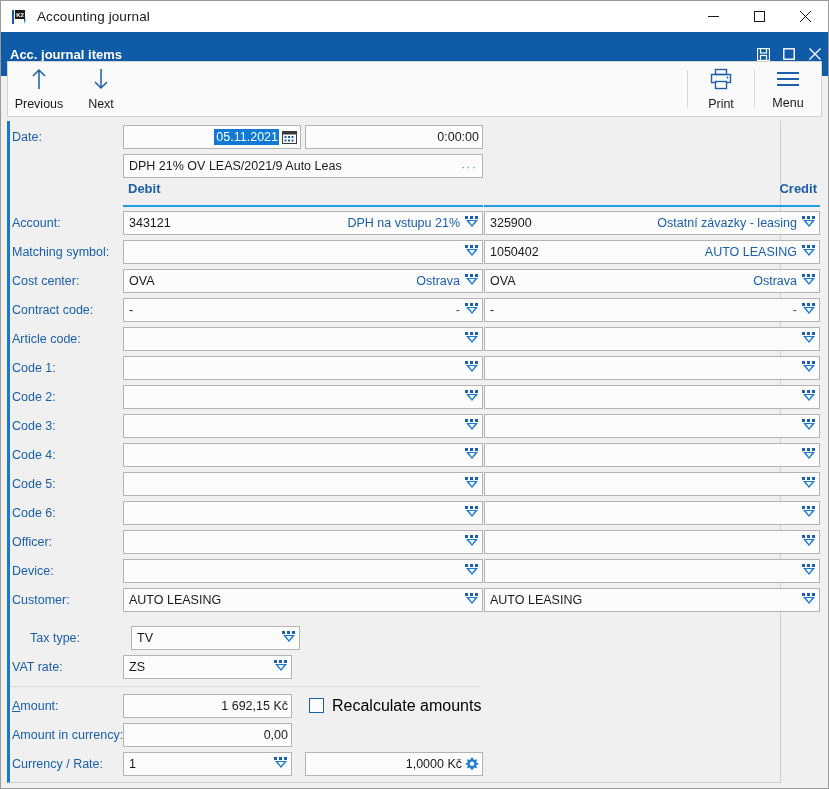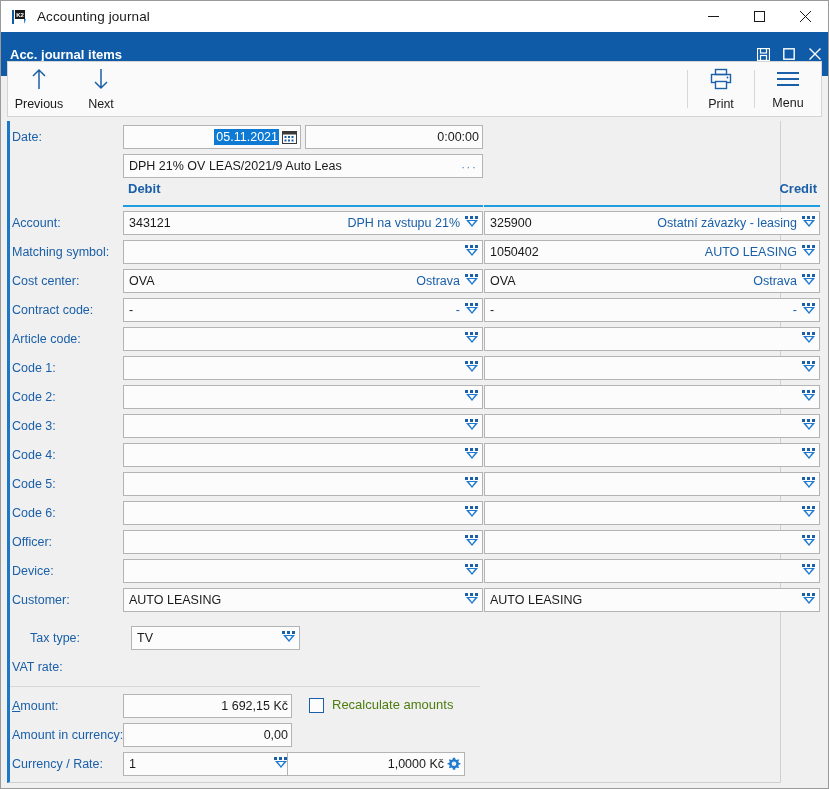--- a/index.html
+++ b/index.html
@@ -135,21 +135,21 @@
     position: absolute; bottom: 0; height: 2px; background: #1f9de0;
   }
 
   .sepline { position: absolute; height: 1px; background: #d8d8d8; }
 
   .chk {
     position: absolute; width: 15px; height: 15px;
     border: 1.5px solid #1a5fa8; background: #fcfcfc;
   }
   .chk-lbl {
-    position: absolute; font-size: 13px; color: #4d7c0f; white-space: nowrap;
+    position: absolute; font-size: 16px; color: #000000; white-space: nowrap;
   }
   .ul { text-decoration: underline; }
 
   .gear { width: 14px; height: 14px; flex: none; margin-left: 3px; }
   .cal { width: 15px; height: 15px; flex: none; margin-left: 3px; }
   .dots3 { color: #5b8fc9; font-size: 13px; letter-spacing: 1px; margin-left: auto; padding-right: 2px; }
 </style>
 </head>
 <body>
 
@@ -616,20 +616,31 @@
       <span class="lk">
           <i class="d d1"></i>
           <i class="d d2"></i>
           <i class="d d3"></i>
           <i class="cv"></i>
           <i class="cvi"></i>
         </span>
     </div>
 
     <div class="lbl-cell" style="top:534px;">VAT rate:</div>
+    <div class="fld" style="left:113px; top:534px; width:169px;">
+      <span class="val">ZS</span>
+      <span class="grow"></span>
+      <span class="lk">
+          <i class="d d1"></i>
+          <i class="d d2"></i>
+          <i class="d d3"></i>
+          <i class="cv"></i>
+          <i class="cvi"></i>
+        </span>
+    </div>
 
     <div class="sepline" style="left:0; top:565px; width:470px;"></div>
 
     <div class="lbl-cell" style="top:573px;">
       <span class="ul">A</span>
         <span>mount:</span>
     </div>
     <div class="fld" style="left:113px; top:573px; width:169px;">
       <span class="val num">1 692,15 Kč</span>
     </div>
@@ -646,21 +657,21 @@
       <span class="val">1</span>
       <span class="grow"></span>
       <span class="lk">
           <i class="d d1"></i>
           <i class="d d2"></i>
           <i class="d d3"></i>
           <i class="cv"></i>
           <i class="cvi"></i>
         </span>
     </div>
-    <div class="fld" style="left:277px; top:631px; width:178px;padding-left:47px;">
+    <div class="fld" style="left:295px; top:631px; width:178px;padding-left:47px;">
       <span class="val num">1,0000 Kč</span>
       <span class="gear">
         <svg width="14" height="14" viewBox="0 0 14 14">
           <path d="M7 0.8 L8.1 0.8 L8.5 2.5 L9.8 3.1 L11.3 2.2 L12.1 3 L11.2 4.5 L11.8 5.8 L13.5 6.2 L13.5 7.3 L11.8 7.7 L11.2 9 L12.1 10.5 L11.3 11.3 L9.8 10.4 L8.5 11 L8.1 12.7 L7 12.7 L5.9 12.7 L5.5 11 L4.2 10.4 L2.7 11.3 L1.9 10.5 L2.8 9 L2.2 7.7 L0.5 7.3 L0.5 6.2 L2.2 5.8 L2.8 4.5 L1.9 3 L2.7 2.2 L4.2 3.1 L5.5 2.5 L5.9 0.8 Z" fill="#1f7ad0"></path>
           <circle cx="7" cy="6.75" r="2.3" fill="#f0f0f0"></circle>
         </svg>
       </span>
     </div>
 
   </div>

